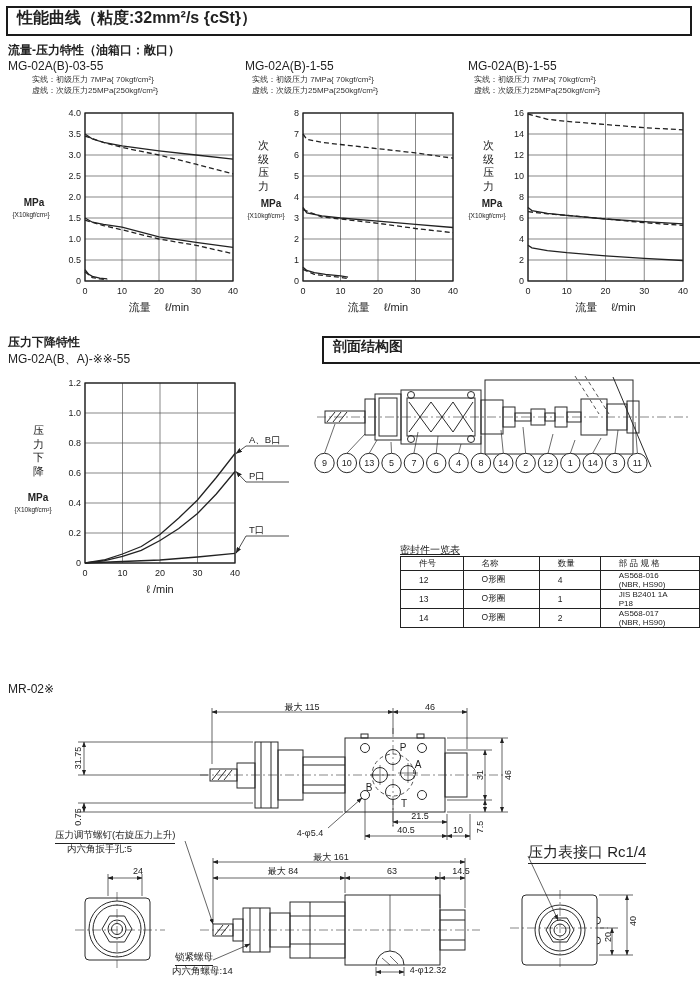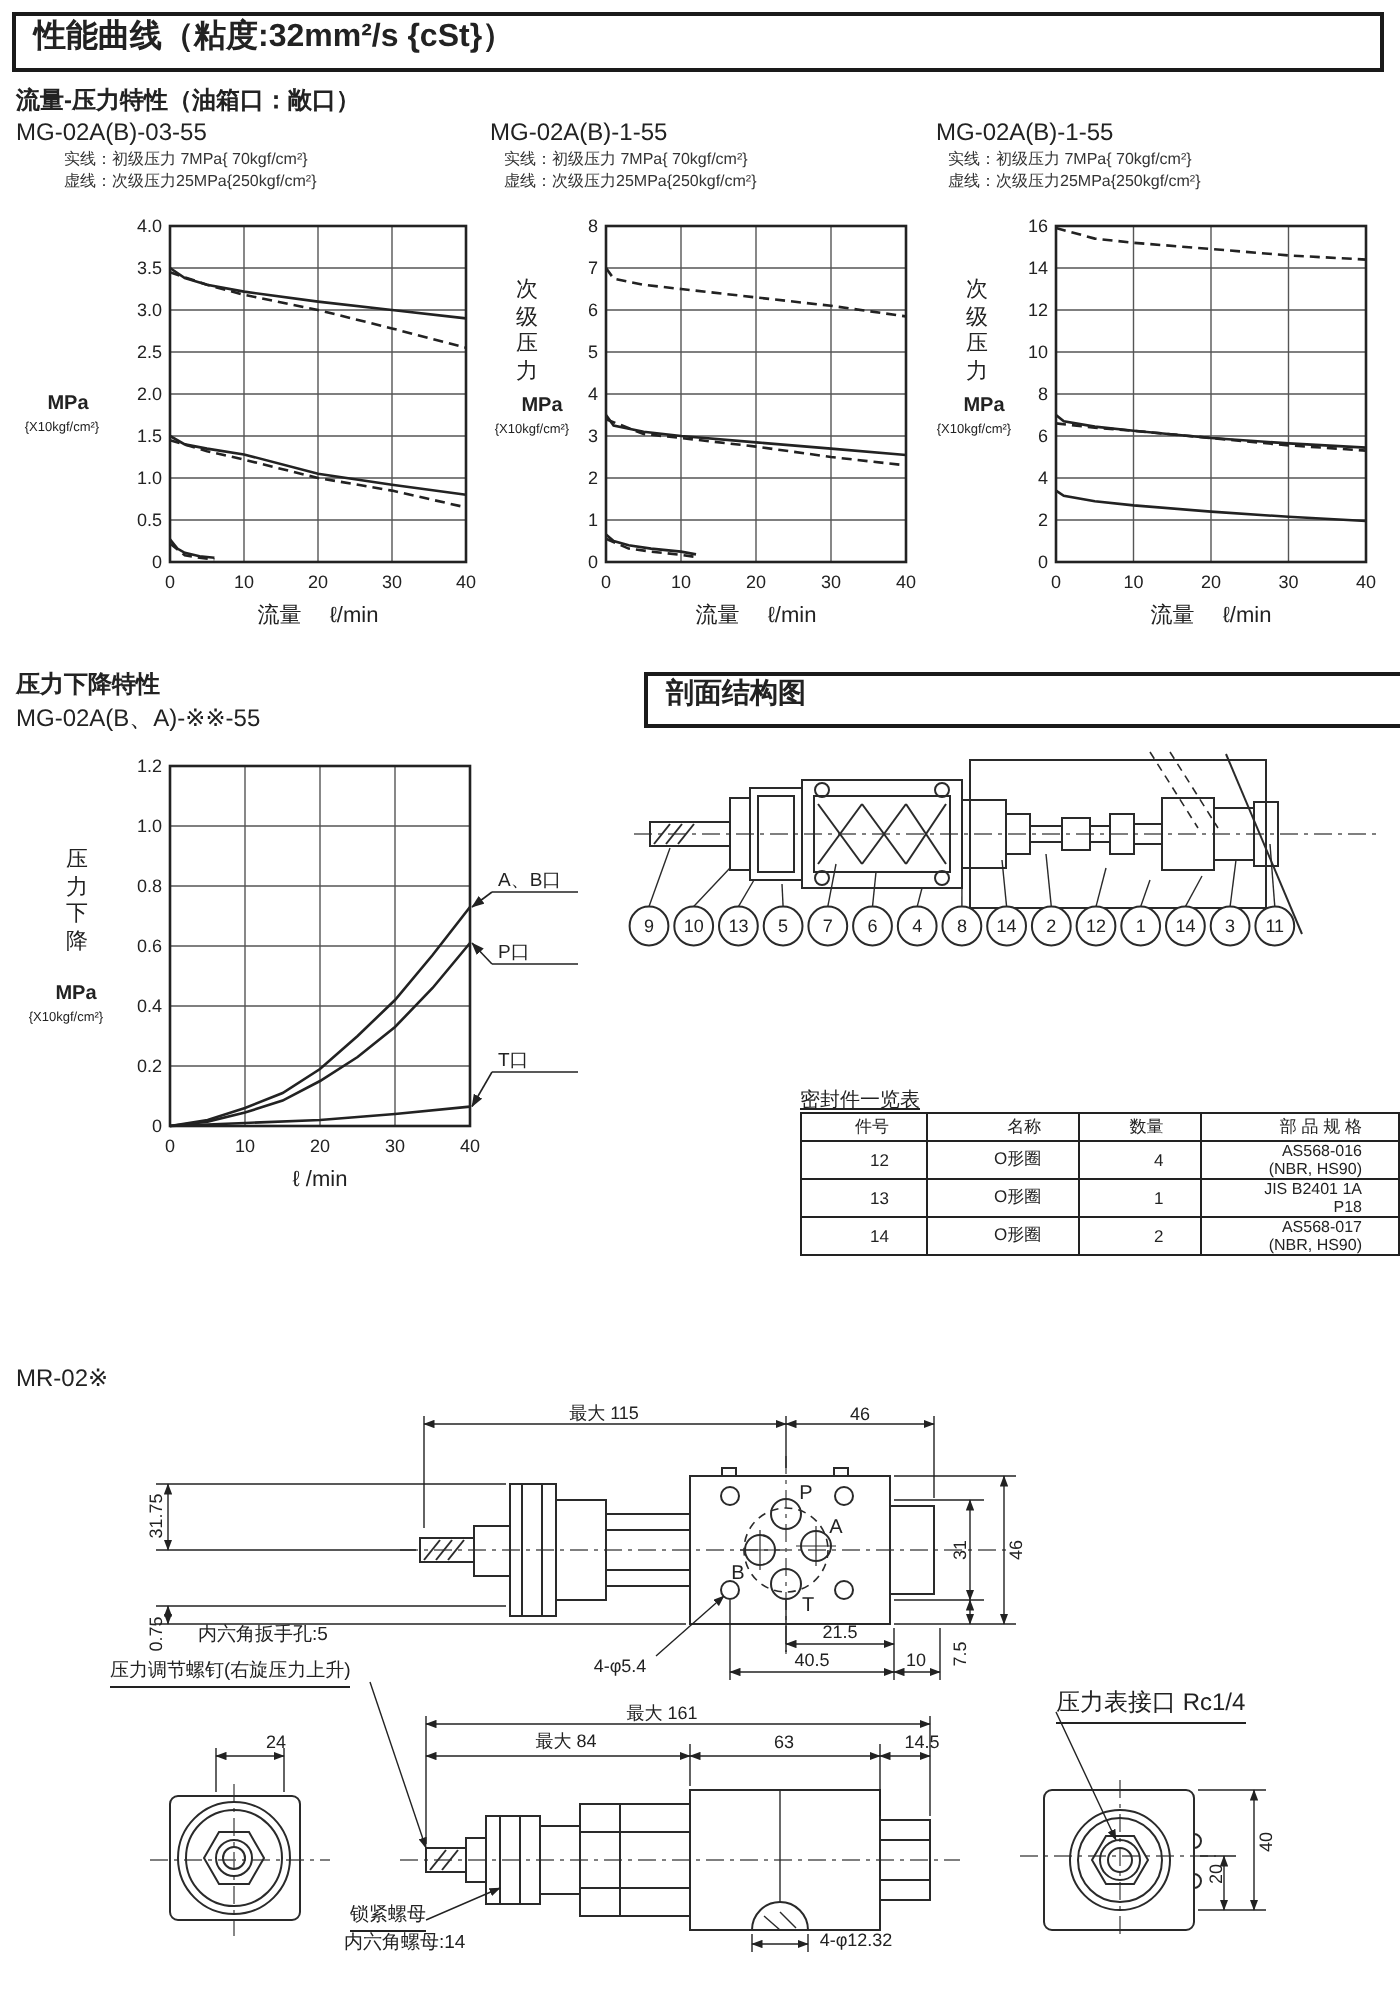--- a/index.html
+++ b/index.html
@@ -13,21 +13,21 @@
   .rot{transform:translate(-50%,-50%) rotate(-90deg);}
   .vlabel{position:absolute;white-space:pre-line;font-size:11px;line-height:13.5px;text-align:center;width:15px;color:#222;}
   .legend{position:absolute;font-size:8px;line-height:11px;color:#333;}
   .model{font-size:12px;color:#222;}
   .unit-top{position:absolute;transform:translate(-50%,-50%);font-size:10px;font-weight:bold;}
   .unit-bot{position:absolute;transform:translate(-50%,-50%);font-size:6.5px;}
   .underlined{border-bottom:1px solid #222;padding-bottom:1px;}
   .chartbox{position:absolute;}
   .drawbox{position:absolute;}
   #sealtable{position:absolute;left:400px;top:556px;border-collapse:collapse;font-size:8.5px;background:#fff;}
-  #sealtable th,#sealtable td{border:1px solid #222;text-align:right;padding:0 18px;height:13px;font-weight:normal;}
+  #sealtable th,#sealtable td{border:1px solid #222;text-align:left;padding:0 18px;height:13px;font-weight:normal;}
   svg{display:block;}
 </style>
 </head>
 <body>
 
 <div id="page">
 
   <div class="titlebox" style="left:6px;top:6px;width:686px;height:30px;font-size:16px;">
     <span>性能曲线（粘度:32mm²/s {cSt}）</span>
   </div>
@@ -461,21 +461,21 @@
   <div class="lbl" style="left:369px;top:787px;font-size:10px;">B</div>
   <div class="lbl" style="left:404px;top:803px;font-size:10px;">T</div>
   <div class="lbl" style="left:310px;top:833px;">4-φ5.4</div>
   <div class="lbl" style="left:420px;top:816px;">21.5</div>
   <div class="lbl" style="left:406px;top:830px;">40.5</div>
   <div class="lbl" style="left:458px;top:830px;">10</div>
   <div class="lbl rot" style="left:480px;top:775px;">31</div>
   <div class="lbl rot" style="left:508px;top:775px;">46</div>
   <div class="lbl rot" style="left:480px;top:827px;">7.5</div>
   <div class="txt underlined" style="left:55px;top:829px;font-size:9.5px;">压力调节螺钉(右旋压力上升)</div>
-  <div class="txt" style="left:67px;top:811px;font-size:9.5px;margin-left:32px;">内六角扳手孔:5</div>
+  <div class="txt" style="left:67px;top:843px;font-size:9.5px;">内六角扳手孔:5</div>
 
   <div class="drawbox" style="left:60px;top:820px;">
     <svg width="620" height="176">
       <defs>
         <marker id="arB" markerWidth="8" markerHeight="6" refX="7.5" refY="3" orient="auto-start-reverse">
           <path d="M0,0L8,3L0,6z" fill="#222"></path>
           </marker>
       </defs>
       <g stroke="#2a2a2a" fill="none" stroke-width="1">
         <line x1="15" y1="110" x2="105" y2="110" stroke-width="0.7" stroke="#555" stroke-dasharray="9,3,2,3"></line>
@@ -546,17 +546,17 @@
   </div>
 
   <div class="lbl" style="left:138px;top:871px;">24</div>
   <div class="lbl" style="left:331px;top:857px;">最大 161</div>
   <div class="lbl" style="left:283px;top:871px;">最大 84</div>
   <div class="lbl" style="left:392px;top:871px;">63</div>
   <div class="lbl" style="left:461px;top:871px;">14.5</div>
   <div class="lbl" style="left:428px;top:970px;">4-φ12.32</div>
   <div class="lbl rot" style="left:633px;top:921px;">40</div>
   <div class="lbl rot" style="left:608px;top:937px;">20</div>
-  <div class="txt underlined" style="left:528px;top:843px;font-size:12px;text-align:right;">压力表接口  Rc1/4</div>
+  <div class="txt underlined" style="left:528px;top:843px;font-size:15px;text-align:right;">压力表接口  Rc1/4</div>
   <div class="txt underlined" style="left:175px;top:951px;font-size:9.5px;">锁紧螺母</div>
   <div class="txt" style="left:172px;top:965px;font-size:9.5px;">内六角螺母:14</div>
 
 </div>
 
 </body></html>

